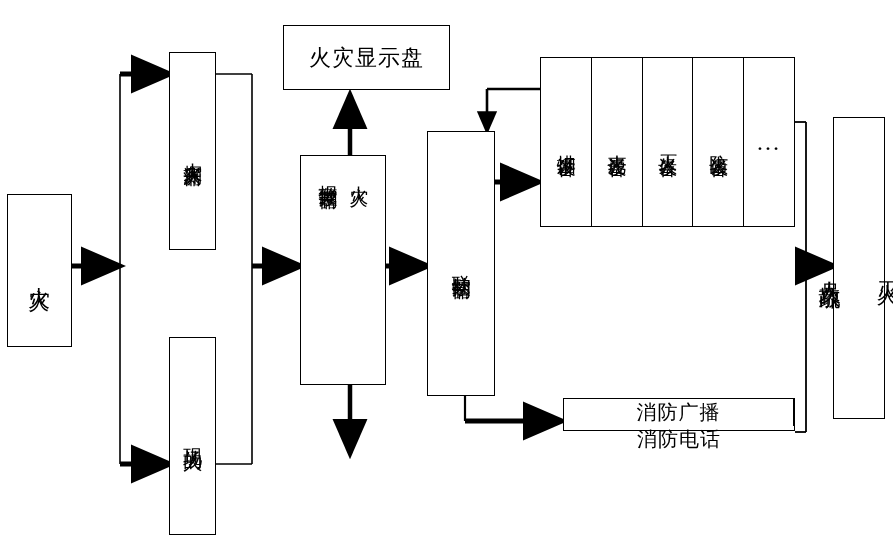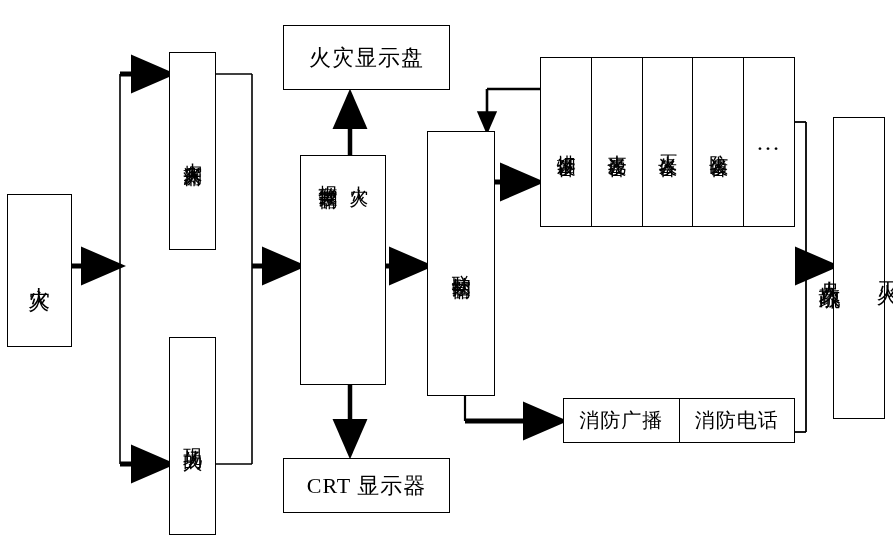--- a/index.html
+++ b/index.html
@@ -171,23 +171,20 @@
     <span>火灾显示盘</span>
   </div>
 
   <div class="node" style="left:300px; top:155px; width:86px; height:230px;">
     <div class="twocol">
       <span class="vtext small">火灾</span>
       <span class="vtext small">报警控制器</span>
     </div>
   </div>
 
-  <div class="node plain" style="left:283px; top:458px; width:167px; height:55px;">
-    <span>CRT 显示器</span>
-  </div>
 
   <div class="node" style="left:427px; top:131px; width:68px; height:265px;">
     <span class="vtext small">联动控制器</span>
   </div>
 
   <div class="devrow" style="left:540px; top:57px; width:255px; height:170px;">
     <div class="devcell">
       <span class="vtext small">排烟设备</span>
     </div>
     <div class="devcell">
@@ -197,21 +194,21 @@
       <span class="vtext small">灭火设备</span>
     </div>
     <div class="devcell">
       <span class="vtext small">防火设备</span>
     </div>
     <div class="devcell">
       <span class="ellipsis">…</span>
     </div>
   </div>
 
-  <div class="hrow" style="left:563px; top:398px; width:232px; height:45px;">
+  <div class="hrow" style="left:563px; top:398px; width:232px; height:33px;flex-direction:column;">
     <div class="hcell">
       <span>消防广播</span>
     </div>
     <div class="hcell">
       <span>消防电话</span>
     </div>
   </div>
 
   <div class="node" style="left:833px; top:117px; width:52px; height:302px;">
     <span class="vtext">灭火

